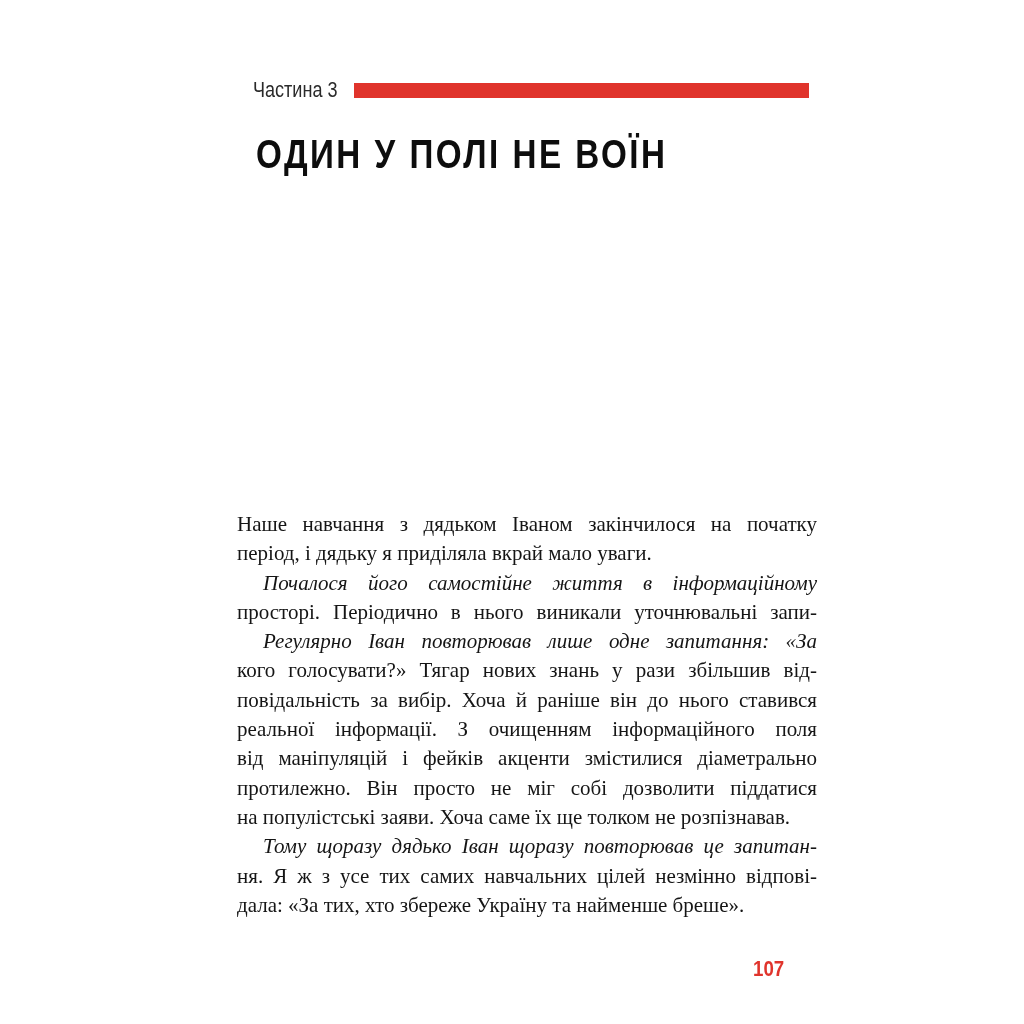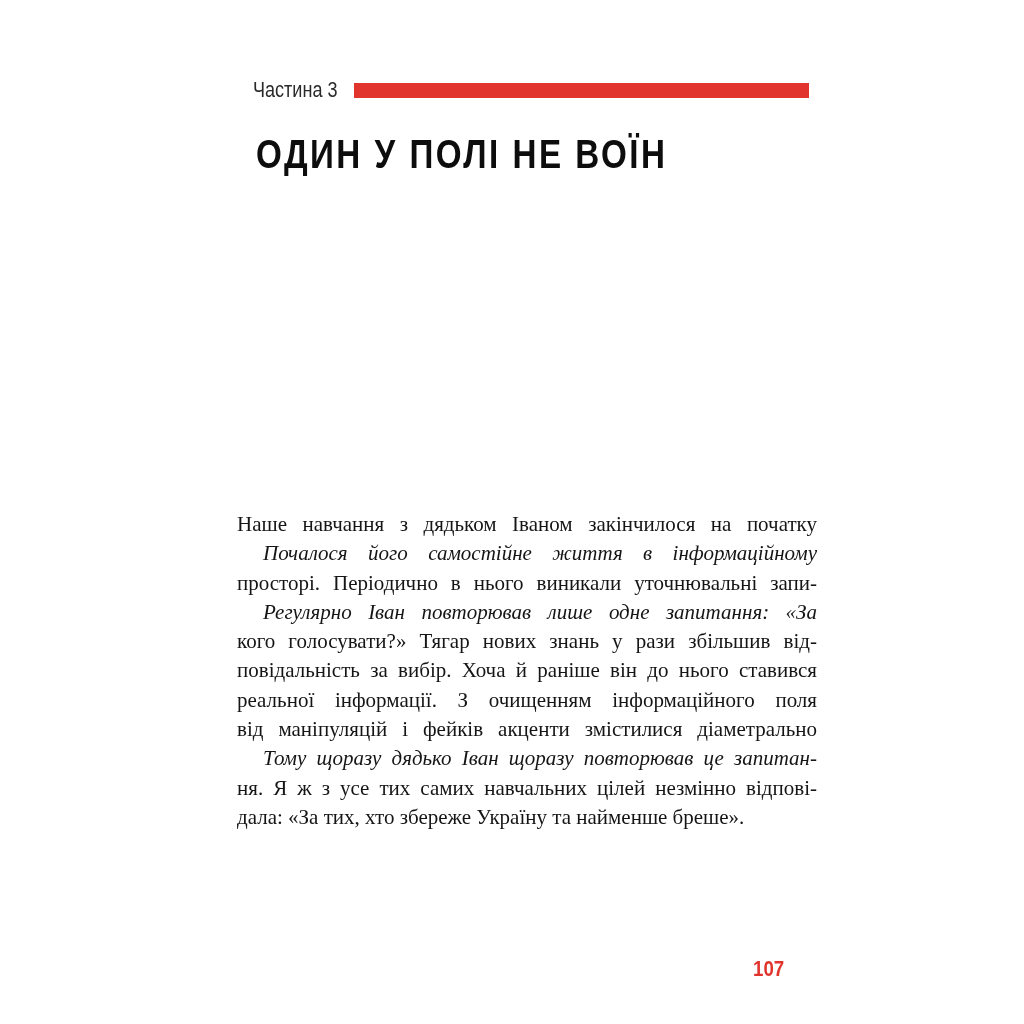--- a/index.html
+++ b/index.html
@@ -101,27 +101,30 @@
 
 <div class="page">
 
   <div class="part-label">Частина 3</div>
   <div class="part-bar"></div>
 
   <h1 class="chapter-title" style="margin:0;">ОДИН У ПОЛІ НЕ ВОЇН</h1>
 
   <div class="body-text">
     <span class="line">Наше навчання з дядьком Іваном закінчилося на початку</span>
+    <span class="line last">період, і дядьку я приділяла вкрай мало уваги.</span>
     <span class="line indent">Почалося його самостійне життя в інформаційному</span>
     <span class="line">просторі. Періодично в нього виникали уточнювальні запи-</span>
     <span class="line indent">Регулярно Іван повторював лише одне запитання: «За</span>
     <span class="line">кого голосувати?» Тягар нових знань у рази збільшив від-</span>
     <span class="line">повідальність за вибір. Хоча й раніше він до нього ставився</span>
     <span class="line">реальної інформації. З очищенням інформаційного поля</span>
     <span class="line">від маніпуляцій і фейків акценти змістилися діаметрально</span>
+    <span class="line">протилежно. Він просто не міг собі дозволити піддатися</span>
+    <span class="line last">на популістські заяви. Хоча саме їх ще толком не розпізнавав.</span>
     <span class="line indent">Тому щоразу дядько Іван щоразу повторював це запитан-</span>
     <span class="line">ня. Я ж з усе тих самих навчальних цілей незмінно відпові-</span>
     <span class="line last">дала: «За тих, хто збереже Україну та найменше бреше».</span>
   </div>
 
   <div class="page-number">107</div>
 
 </div>
 
 </body></html>

